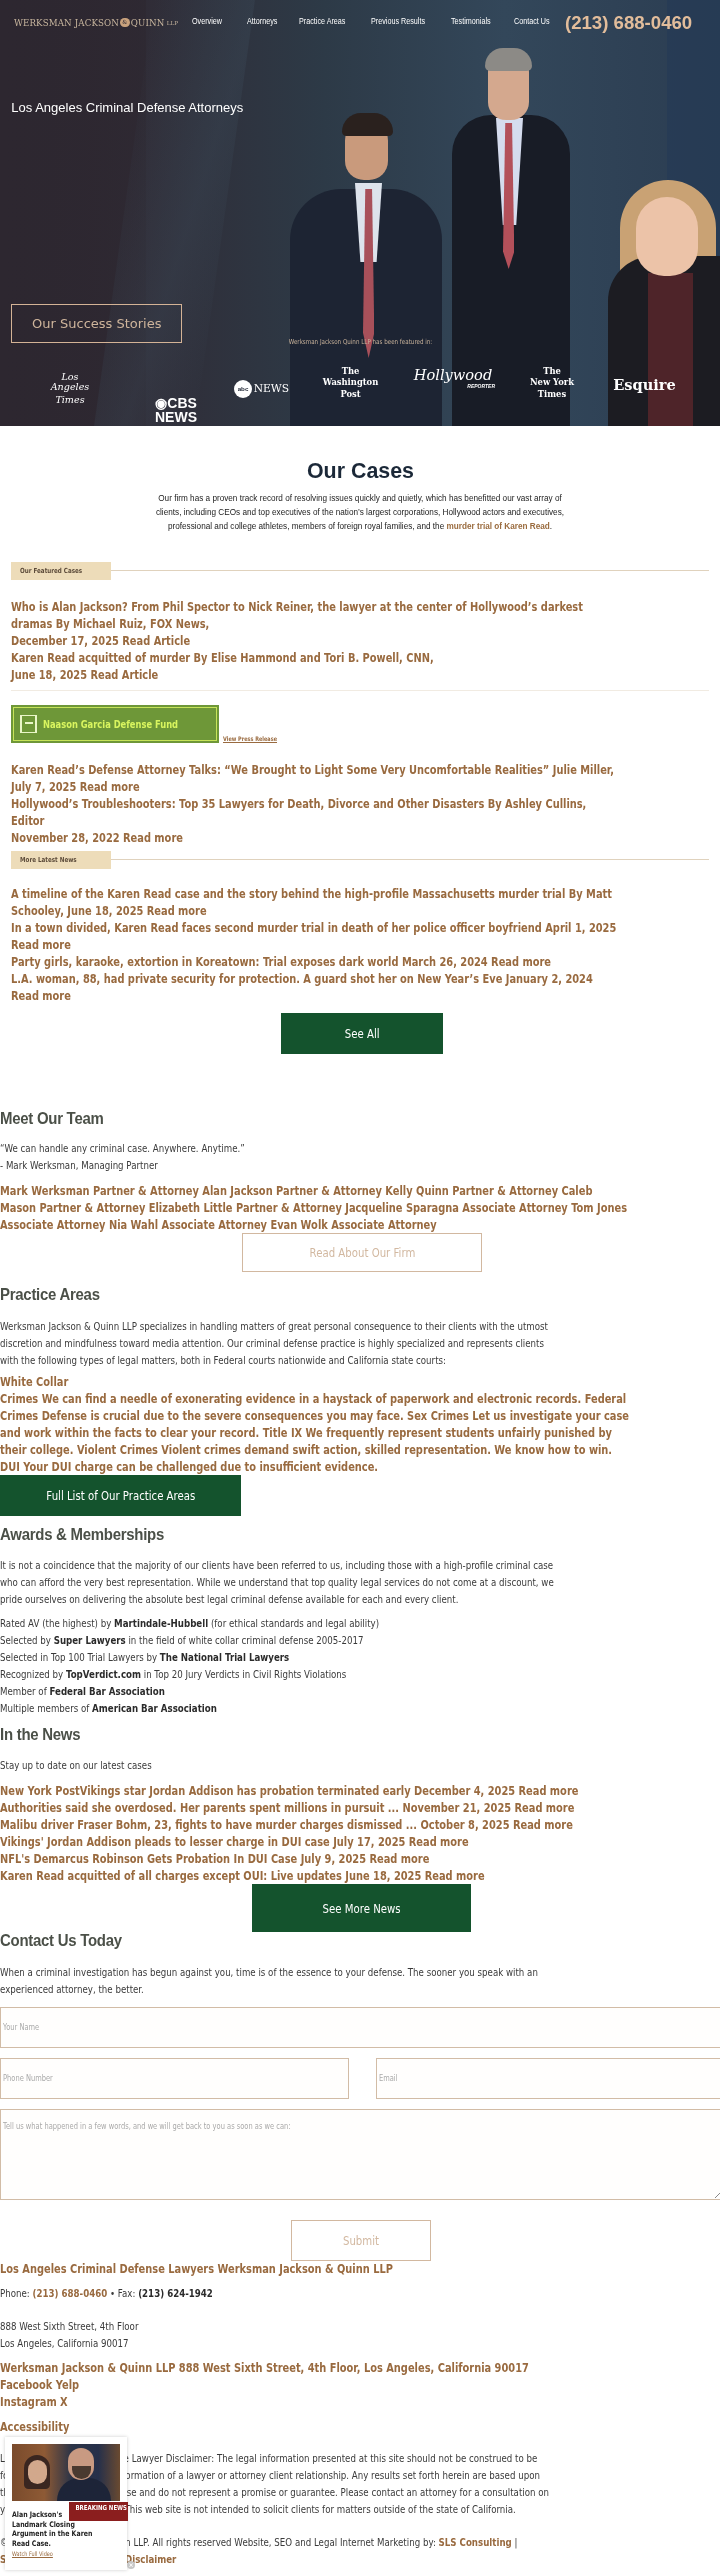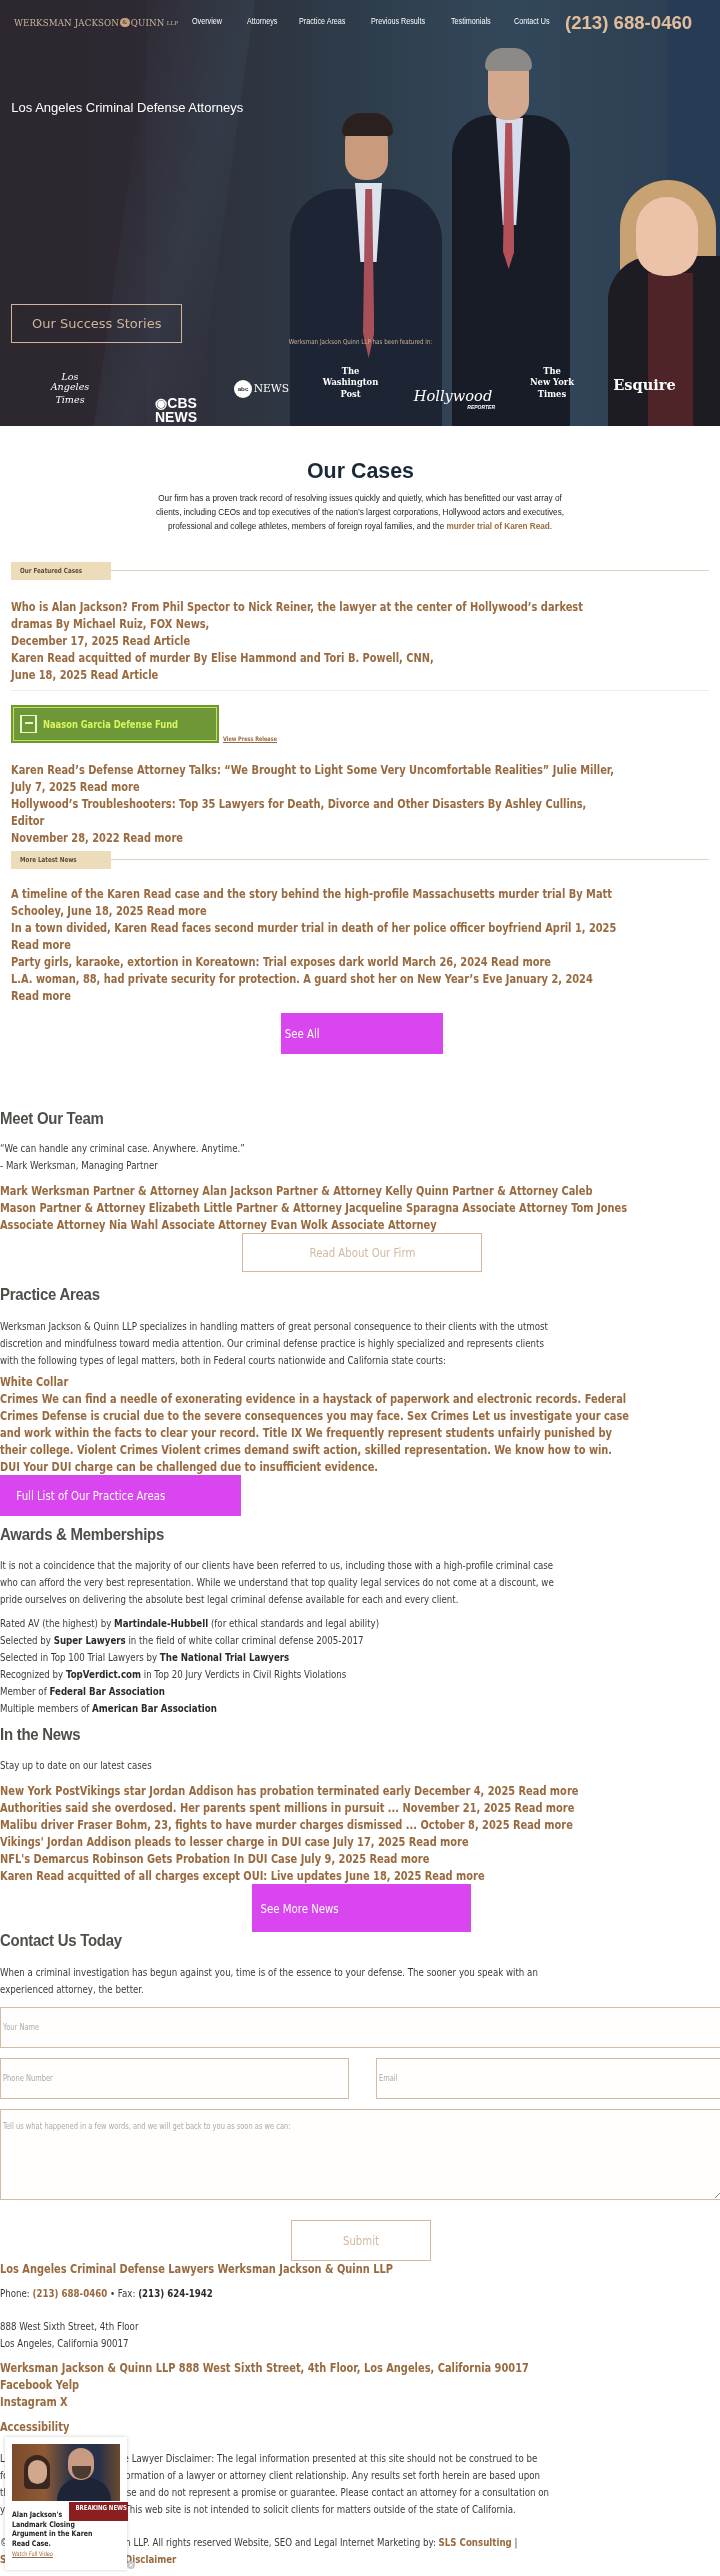--- a/index.html
+++ b/index.html
@@ -52,21 +52,21 @@
   .p3-head { left: 636px; top: 197px; width: 62px; height: 79px; background: #ecc3a8; border-radius: 31px 31px 28px 28px; }
   .p3-top { left: 648px; top: 273px; width: 45px; height: 158px; background: #4e2429; }
 
   .featured-label { position: absolute; left: 0; width: 721px; top: 338px; text-align: center; font-family: "DejaVu Sans", sans-serif; font-size: 6.8px; color: #c8b29a; transform: scaleX(0.82); }
   .press { position: absolute; color: #ffffff; text-align: center; line-height: 1; }
   .press.lat { left: 42px; top: 372px; font-family: "DejaVu Serif", serif; font-size: 9.6px; font-style: italic; width: 56px; }
   .press.cbs { left: 149px; top: 373px; font-family: "Liberation Sans", sans-serif; font-weight: bold; font-size: 14px; width: 54px; line-height: 14px; margin-top: 23px; }
   .press.abc { left: 234px; top: 380px; font-family: "DejaVu Serif", serif; font-size: 10.7px; width: 62px; display: flex; align-items: center; gap: 1.7px; }
   .press.abc .dot { width: 18px; height: 18px; border-radius: 50%; background: #fff; color: #1d2433; font-family: "Liberation Sans", sans-serif; font-size: 6.2px; font-weight: bold; line-height: 18px; }
   .press.wp { left: 321px; top: 366px; font-family: "DejaVu Serif", serif; font-size: 8.4px; width: 59px; line-height: 11.3px; font-weight: bold; }
-  .press.thr { left: 411px; top: 389px; font-family: "DejaVu Serif", serif; font-style: italic; font-size: 14.6px; width: 84px; }
+  .press.thr { left: 411px; top: 368px; font-family: "DejaVu Serif", serif; font-style: italic; font-size: 14.6px; width: 84px; }
   .press.thr small { display: block; font-family: "Liberation Sans", sans-serif; font-style: italic; font-weight: bold; font-size: 5px; text-align: right; margin-top: 1.1px; }
   .press.nyt { left: 528px; top: 366px; font-family: "DejaVu Serif", serif; font-size: 8.4px; width: 48px; line-height: 11.3px; font-weight: bold; }
   .press.esq { left: 608px; top: 378px; font-family: "DejaVu Serif", serif; font-weight: bold; font-size: 14.6px; width: 73px; }
   .cases-title { position: absolute; left: 0; width: 721px; top: 459px; text-align: center; font-family: "Liberation Sans", sans-serif; font-weight: bold; font-size: 21.4px; color: #1b2838; }
   .cases-intro { position: absolute; left: 149px; width: 422px; top: 492px; text-align: center; font-family: "Liberation Sans", sans-serif; font-size: 8.2px; line-height: 14px; color: #222; }
   .cases-intro a { color: #9a6b3e; font-weight: bold; }
 
   .tag-row { position: absolute; left: 11.3px; width: 698px; height: 18px; }
   .tag-row .tag { position: absolute; left: 0; top: 0; height: 18px; padding: 0 9px; width: 100px; background: #eddcb9; font-family: "DejaVu Sans", sans-serif; font-weight: bold; font-size: 7px; color: #5c4b3a; line-height: 18px; transform-origin: left; }
   .tag-row .tag span { display: inline-block; transform: scaleX(0.8); transform-origin: left; white-space: nowrap; }
@@ -75,21 +75,21 @@
   .link-list { position: absolute; left: 11.3px; width: 710px; font-family: "DejaVu Sans", sans-serif; font-weight: bold; color: #996a3f; }
   .link-list .ln { display: block; transform: scaleX(0.82); transform-origin: left; white-space: nowrap; }
   .fs22 { font-size: 12px; line-height: 17px; }
 
   .ngdf { position: absolute; left: 11.3px; top: 705px; width: 208px; height: 38px; background: #6e9738; border: 1.7px solid #6e9738; outline: 0.6px solid #c7e35a; outline-offset: -3.4px; display: flex; align-items: center; padding-left: 8px; gap: 5.6px; }
   .ngdf .ic { width: 17px; height: 18px; border: 1.7px solid #eaf6c8; border-left-width: 2.3px; border-right-width: 2.3px; position: relative; }
   .ngdf .ic::after { content: ""; position: absolute; left: 2.3px; right: 2.3px; top: 6.2px; height: 1.7px; background: #eaf6c8; }
   .ngdf .t { font-family: "DejaVu Sans", sans-serif; font-weight: bold; font-size: 10.7px; color: #d9f55f; transform: scaleX(0.78); transform-origin: left; white-space: nowrap; }
   .press-release { position: absolute; left: 223px; top: 735px; font-family: "DejaVu Sans", sans-serif; font-weight: bold; font-size: 6.2px; color: #996a3f; text-decoration: underline; transform: scaleX(0.8); transform-origin: left; white-space: nowrap; }
 
-  .btn-dark { position: absolute; background: #d946ef; color: #ffffff; font-family: "DejaVu Sans", sans-serif; font-size: 12.4px; display: flex; align-items: center; justify-content: flex-start; }
+  .btn-dark { position: absolute; background: #14532d; color: #ffffff; font-family: "DejaVu Sans", sans-serif; font-size: 12.4px; display: flex; align-items: center; justify-content: center; }
   .btn-dark span { display: inline-block; transform: scaleX(0.82); white-space: nowrap; }
   .btn-outline { position: absolute; border: 1.1px solid #d2b8a0; background: #fff; color: #d2b8a0; font-family: "DejaVu Sans", sans-serif; font-size: 12.4px; display: flex; align-items: center; justify-content: center; }
   .btn-outline span { display: inline-block; transform: scaleX(0.82); white-space: nowrap; }
 
   .h2 { position: absolute; left: 0; font-family: "Liberation Sans", sans-serif; font-weight: bold; font-size: 17px; color: #4b5048; letter-spacing: -0.3px; transform: scaleX(0.88); transform-origin: left; white-space: nowrap; }
   .p { position: absolute; left: 0; width: 732px; font-family: "DejaVu Sans", sans-serif; font-size: 10.7px; line-height: 17px; color: #3a3a3a; }
   .p .ln { display: block; transform: scaleX(0.81); transform-origin: left; white-space: nowrap; }
   .p b { color: #2b2b2b; }
   .p .accent { color: #996a3f; font-weight: bold; }
 

